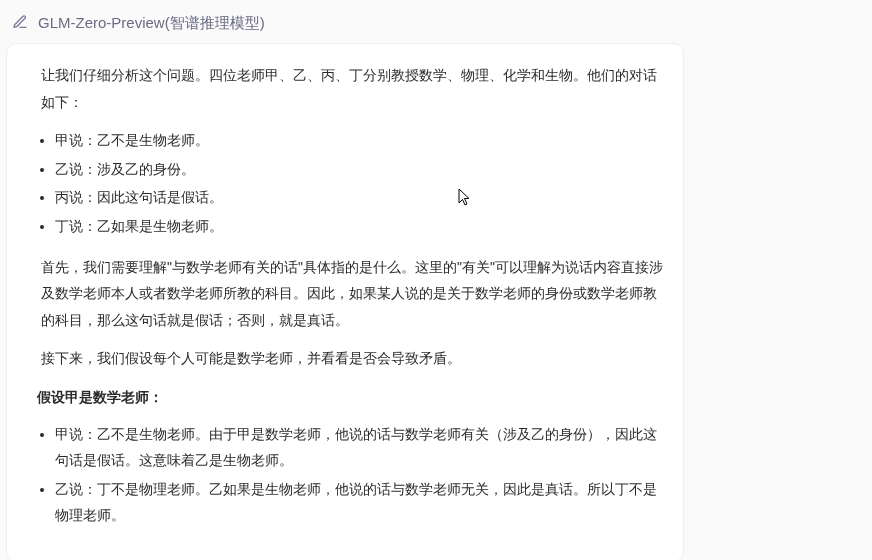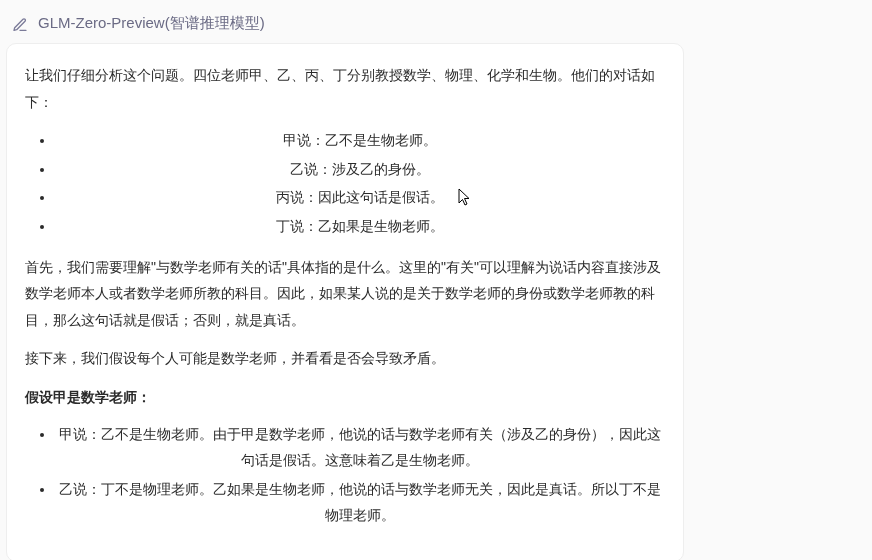--- a/index.html
+++ b/index.html
@@ -8,21 +8,21 @@
     padding: 0;
     width: 872px;
     height: 560px;
     background: #fafafa;
     font-family: -apple-system, BlinkMacSystemFont, "Segoe UI", "PingFang SC", "Microsoft YaHei", sans-serif;
     color: #333;
     overflow: hidden;
   }
   .header {
     display: flex;
-    align-items: flex-end;
+    align-items: flex-start;
     padding: 14px 12px 10px 12px;
     gap: 10px;
   }
   .header .icon {
     color: #7a7a98;
     display: flex;
     align-items: center;
   }
   .header .title {
     color: #6b6b85;
@@ -31,41 +31,40 @@
   .card {
     margin: 0 6px;
     background: #ffffff;
     border: 1px solid #eee;
     border-radius: 10px;
     padding: 18px 18px 18px 18px;
     width: 678px;
     box-shadow: 0 0 0 rgba(0,0,0,0);
   }
   .card p {
-    margin: 0 0 12px 0;
+    margin: 0 0 12px 16px;
     line-height: 1.9;
     font-size: 14px;
     color: #2b2b2b;
   }
   .card ul {
     margin: 4px 0 14px 0;
     padding-left: 30px;
   }
   .card li {
     line-height: 1.9;
     font-size: 14px;
     color: #2b2b2b;
     margin-bottom: 2px;
-    text-align: center;
   }
   .card .bold {
     font-weight: 700;
     font-size: 14px;
     line-height: 1.9;
-    margin: 8px 0 10px 0;
+    margin: 8px 0 10px 12px;
   }
   .cursor {
     position: absolute;
     left: 458px;
     top: 188px;
     pointer-events: none;
     color: #000;
   }
 </style>
 </head>

